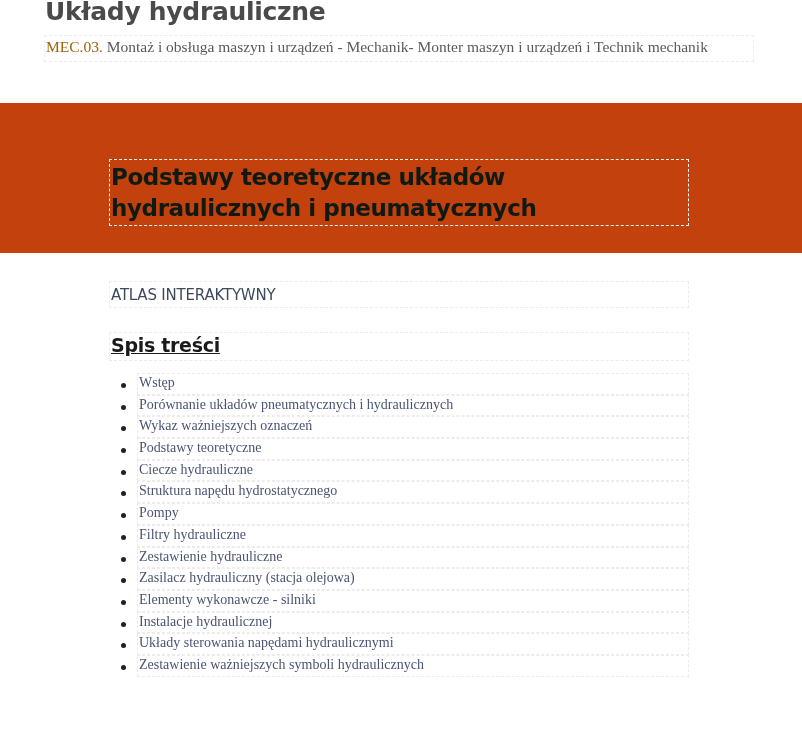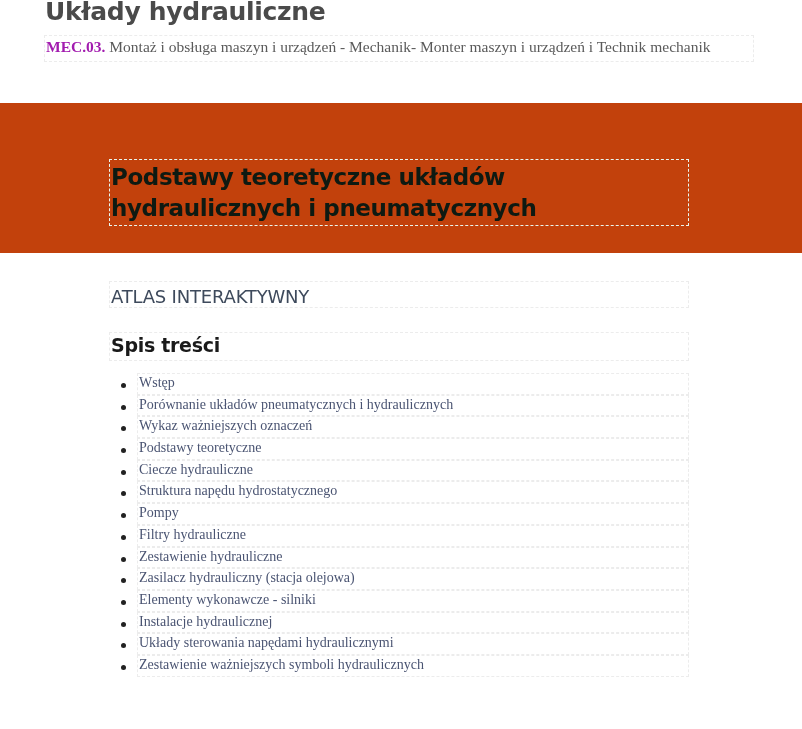--- a/index.html
+++ b/index.html
@@ -10,45 +10,45 @@
       position: absolute; left: 45px; top: -3px;
       font-family: "DejaVu Sans", sans-serif; font-weight: bold;
       font-size: 25px; color: #4a4a4a; letter-spacing: -0.3px;
     }
     .subtitle {
       position: absolute; left: 44px; top: 35px; width: 710px; height: 27px;
       border: 1px dashed #ececec;
       font-family: "Liberation Serif", serif; font-size: 15.5px; color: #5a5a5a;
       padding: 2px 0 0 1px; white-space: nowrap;
     }
-    .subtitle b { color: #a21caf; font-weight: bold; }
+    .subtitle b { color: #a16207; font-weight: normal; }
 
     .hero {
       position: absolute; left: 0; top: 103px; width: 802px; height: 150px;
       background: #c2410c;
     }
     .hero-title {
       position: absolute; left: 109px; top: 56px; width: 580px; height: 67px;
       border: 1px dashed #eaf6ef;
       font-family: "DejaVu Sans", sans-serif; font-weight: bold;
       font-size: 23px; line-height: 31px; color: #0e1a12;
       padding: 2px 0 0 1px; letter-spacing: -0.4px;
     }
 
     .atlas {
       position: absolute; left: 109px; top: 281px; width: 580px; height: 27px;
       border: 1px dashed #ececec;
-      font-family: "DejaVu Sans", sans-serif; font-size: 18px; color: #3e4a5c;
+      font-family: "DejaVu Sans", sans-serif; font-size: 15px; color: #3e4a5c;
       padding: 4px 0 0 1px; letter-spacing: -0.2px;
     }
     .toc-heading {
       position: absolute; left: 109px; top: 332px; width: 580px; height: 29px;
       border: 1px dashed #ececec;
       font-family: "DejaVu Sans", sans-serif; font-weight: bold; font-size: 19px;
-      color: #1a1a1a; padding: 1px 0 0 1px; letter-spacing: -0.3px;
+      color: #1a1a1a; padding: 1px 0 0 1px; letter-spacing: -0.3px; text-decoration: underline;
     }
     .toc-list {
       position: absolute; left: 109px; top: 373px; width: 580px; list-style: none;
     }
     .toc-item {
       position: relative; height: 21.7px; margin-left: 28px;
       border: 1px dashed #ececec; border-bottom-width: 1px;
       font-family: "Liberation Serif", serif; font-size: 14px; color: #4a5472;
       padding: 1px 0 0 1px; white-space: nowrap; cursor: pointer;
     }

